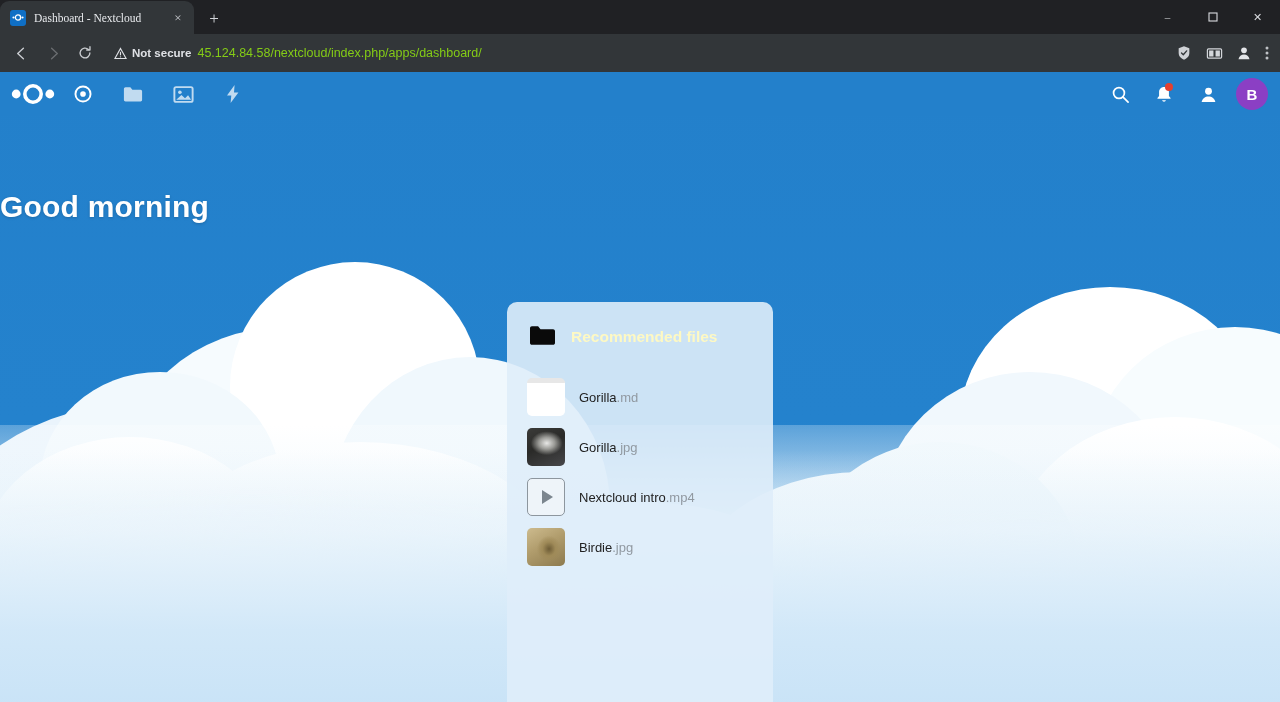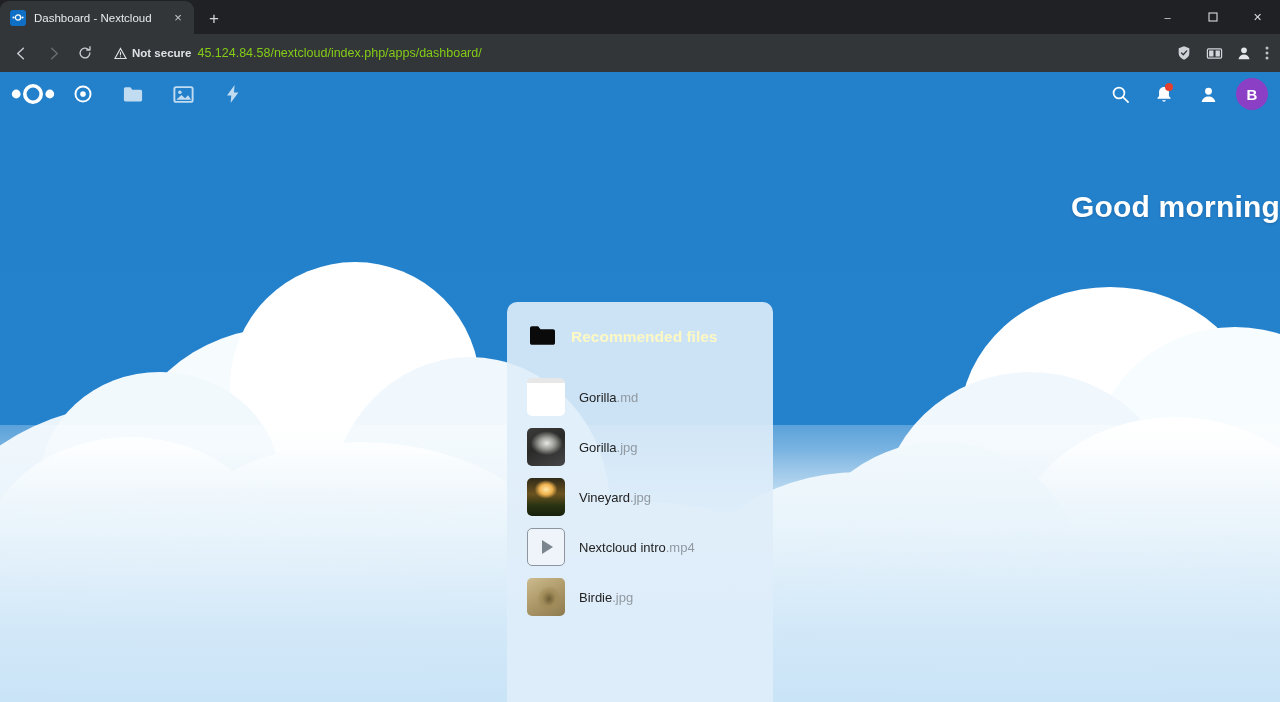--- a/index.html
+++ b/index.html
@@ -14,20 +14,21 @@
 
   
   .browser { width: 1280px; height: 702px; position: relative; }
 
   .tabstrip {
     height: 34px;
     background: #202124;
     display: flex;
     align-items: flex-end;
     position: relative;
+    font-family: Liberation Serif, serif;
   }
   .tab {
     height: 33px;
     width: 194px;
     background: #323639;
     border-radius: 9px 9px 0 0;
     display: flex;
     align-items: center;
     padding: 0 8px 0 10px;
     gap: 8px;
@@ -217,21 +218,21 @@
     margin-left: 4px;
   }
 
   
   .greet-wrap {
     position: absolute;
     top: 44px; left: 0; right: 0;
     z-index: 10;
     display: flex;
     flex-direction: column;
-    align-items: flex-end;
+    align-items: flex-start;
   }
   .greeting {
     margin-top: 74px;
     color: #ffffff;
     font-size: 30px;
     font-weight: bold;
     text-shadow: 0 1px 3px rgba(0,0,0,.18);
     letter-spacing: .2px;
   }
   .pills {
@@ -546,24 +547,20 @@
         </div>
 
         <div class="file-list">
           <div class="file-row">
             <span class="thumb doc"></span>
             <span class="file-name"><span>Gorilla</span><span class="file-ext">.md</span></span>
           </div>
           <div class="file-row">
             <span class="thumb gorilla"></span>
             <span class="file-name"><span>Gorilla</span><span class="file-ext">.jpg</span></span>
-          </div>
-          <div class="file-row">
-            <span class="thumb vineyard"></span>
-            <span class="file-name"><span>Vineyard</span><span class="file-ext">.jpg</span></span>
           </div>
           <div class="file-row">
             <span class="thumb video">
               <span class="play-tri"></span>
             </span>
             <span class="file-name"><span>Nextcloud intro</span><span class="file-ext">.mp4</span></span>
           </div>
           <div class="file-row">
             <span class="thumb birdie"></span>
             <span class="file-name"><span>Birdie</span><span class="file-ext">.jpg</span></span>

